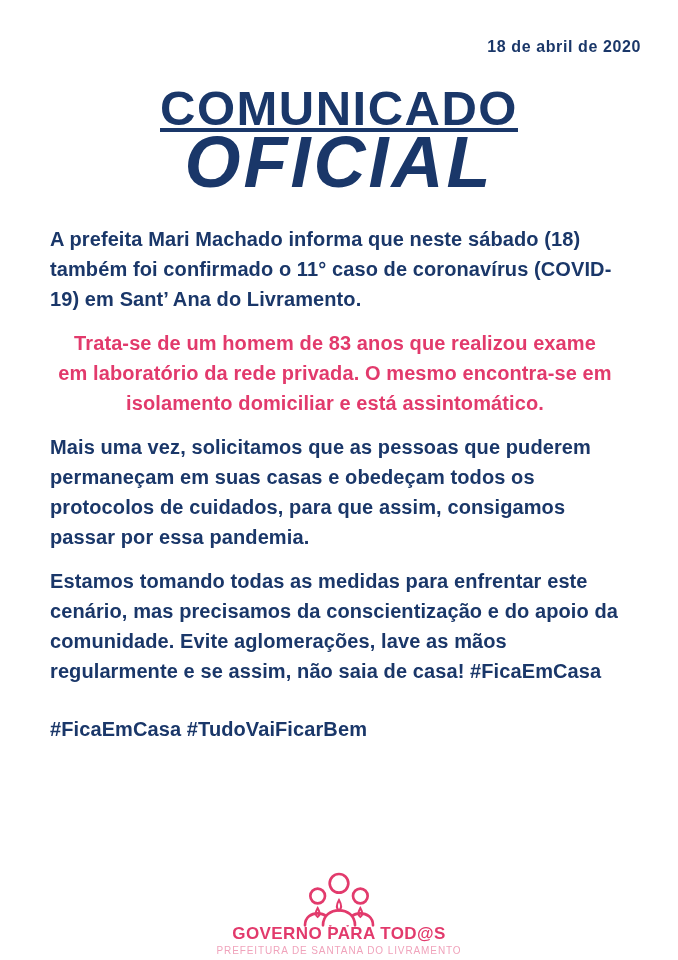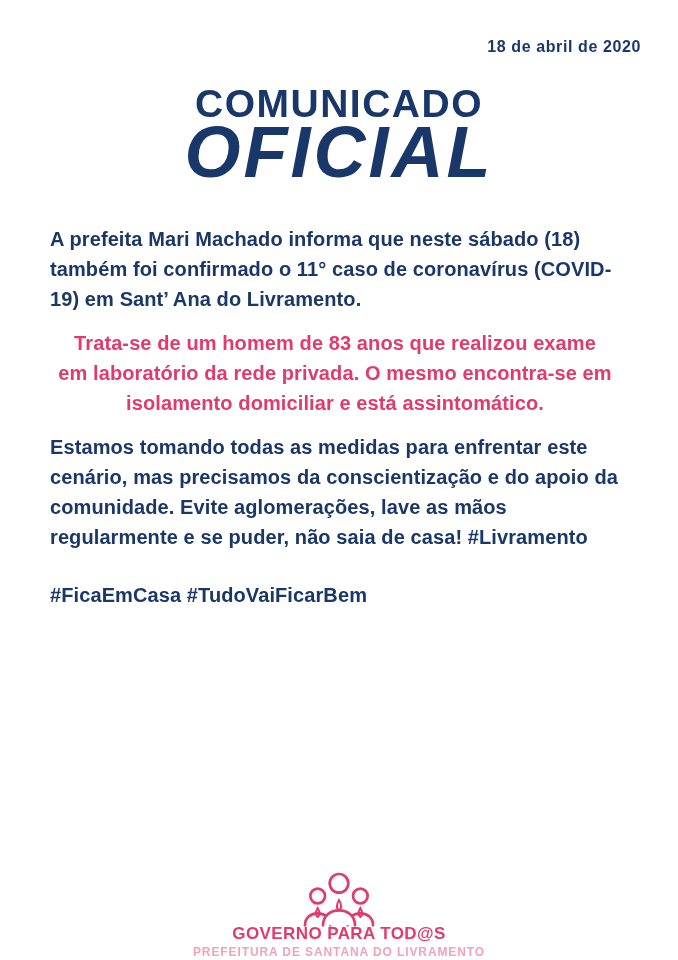--- a/index.html
+++ b/index.html
@@ -32,24 +32,25 @@
   }
   .title-block{
     position:absolute;
     top:84px;
     left:0;
     width:100%;
     text-align:center;
     color:var(--navy);
   }
   .title-line1{
-    font-size:39px;
+    font-size:49px;
     font-weight:bold;
     letter-spacing:1.5px;
     line-height:1.0;
+    text-decoration:underline;
   }
   .title-line2{
     font-size:72px;
     font-weight:bold;
     letter-spacing:3px;
     line-height:.88;
     margin-top:-2px;
     font-style:italic;
   }
   .content{
@@ -84,22 +85,22 @@
   }
   .footer .logo-icon svg{display:block;margin:0 auto;}
   .footer .logo-title{
     font-size:17px;
     font-weight:bold;
     letter-spacing:.4px;
     margin-top:-4px;
     color:var(--pink);
   }
   .footer .logo-subtitle{
-    font-size:12px;
-    font-weight:bold;
+    font-size:10px;
+    font-weight:normal;
     letter-spacing:.9px;
     margin-top:1px;
     color:var(--pink_faded);
   }
 </style>
 </head>
 <body>
 
 <div class="page">
 
@@ -110,24 +111,28 @@
     <div class="title-line2">OFICIAL</div>
   </div>
 
   <div class="content">
     <p>A prefeita Mari Machado informa que neste sábado (18)
 também foi confirmado o 11° caso de coronavírus (COVID-
 19) em Sant’ Ana do Livramento.</p>
     <p class="pink">Trata-se de um homem de 83 anos que realizou exame
 em laboratório da rede privada. O mesmo encontra-se em
 isolamento domiciliar e está assintomático.</p>
+    <p>Mais uma vez, solicitamos que as pessoas que puderem
+permaneçam em suas casas e obedeçam todos os
+protocolos de cuidados, para que assim, consigamos
+passar por essa pandemia.</p>
     <p>Estamos tomando todas as medidas para enfrentar este
 cenário, mas precisamos da conscientização e do apoio da
 comunidade. Evite aglomerações, lave as mãos
-regularmente e se puder, não saia de casa! #Livramento</p>
+regularmente e se assim, não saia de casa! #FicaEmCasa</p>
     <p class="hashtags">#FicaEmCasa #TudoVaiFicarBem</p>
   </div>
 
   <div class="footer">
     <div class="logo-icon">
       <svg width="80" height="56" viewBox="0 0 120 84" fill="none" xmlns="http://www.w3.org/2000/svg">
 
         <circle cx="28" cy="36" r="11" stroke="#e23a6c" stroke-width="4"></circle>
         <path d="M 9 80 C 9 56 47 56 47 80" stroke="#e23a6c" stroke-width="4" stroke-linecap="round"></path>
         <path d="M 28 54 C 24.5 60 24.5 65 28 67.5 C 31.5 65 31.5 60 28 54 Z" stroke="#e23a6c" stroke-width="3"></path>

